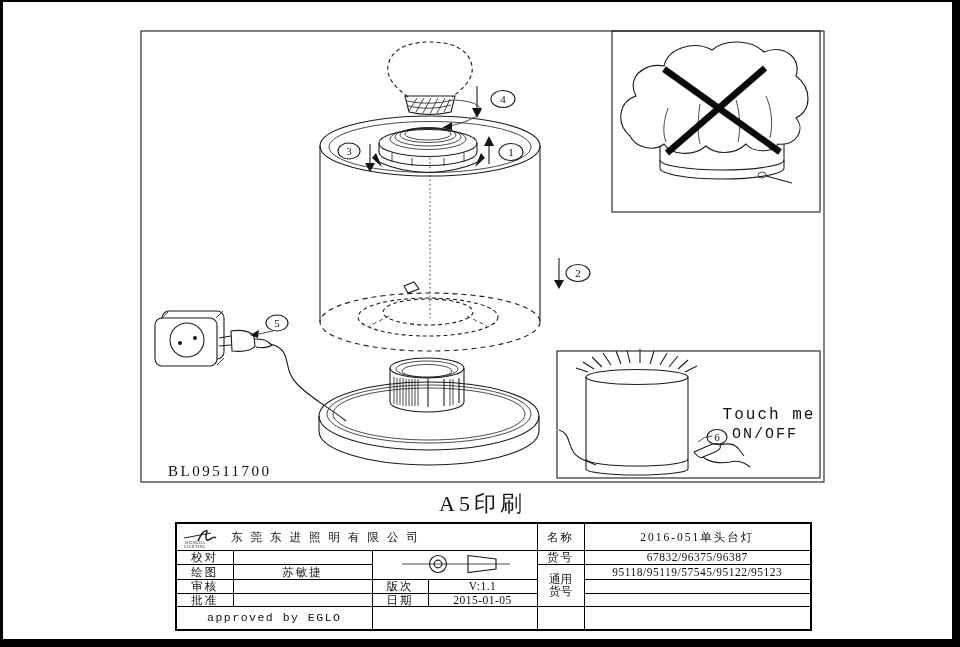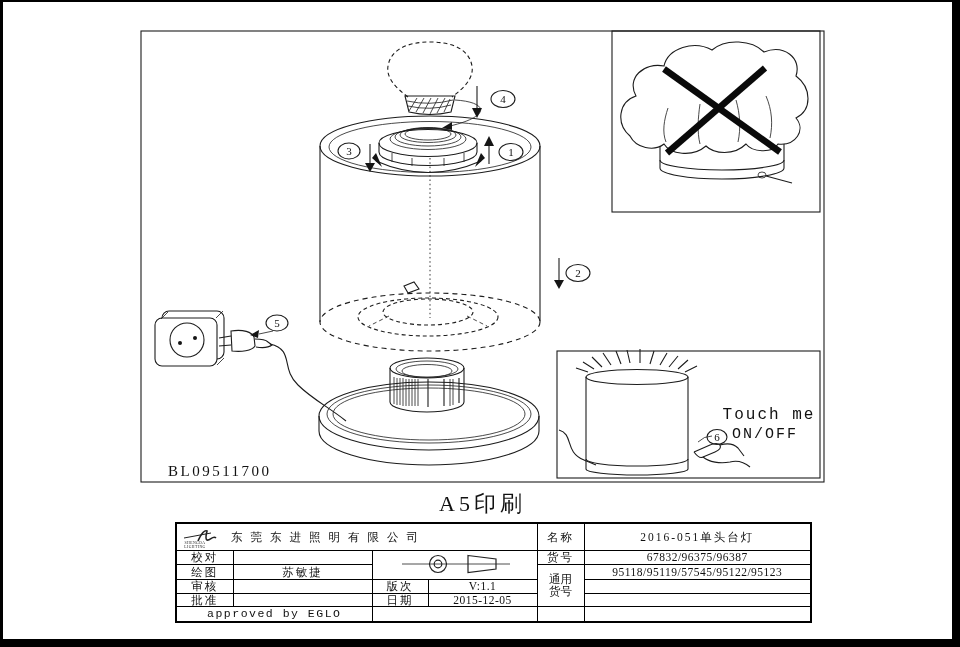--- a/index.html
+++ b/index.html
@@ -272,24 +272,24 @@
       <td class="cjk">审核</td>
       <td></td>
       <td class="cjk">版次</td>
       <td class="val">V:1.1</td>
       <td></td>
     </tr>
     <tr style="height:13px">
       <td class="cjk">批准</td>
       <td></td>
       <td class="cjk">日期</td>
-      <td class="val">2015-12-05</td>
-      <td></td>
-    </tr>
-    <tr style="height:16px">
+      <td class="val">2015-01-05</td>
+      <td></td>
+    </tr>
+    <tr style="height:24px">
       <td colspan="2" class="approved">approved by EGLO</td>
       <td colspan="2"></td>
       <td></td>
       <td></td>
     </tr>
   </tbody>
     </table>
 </div>
 
 </body></html>

